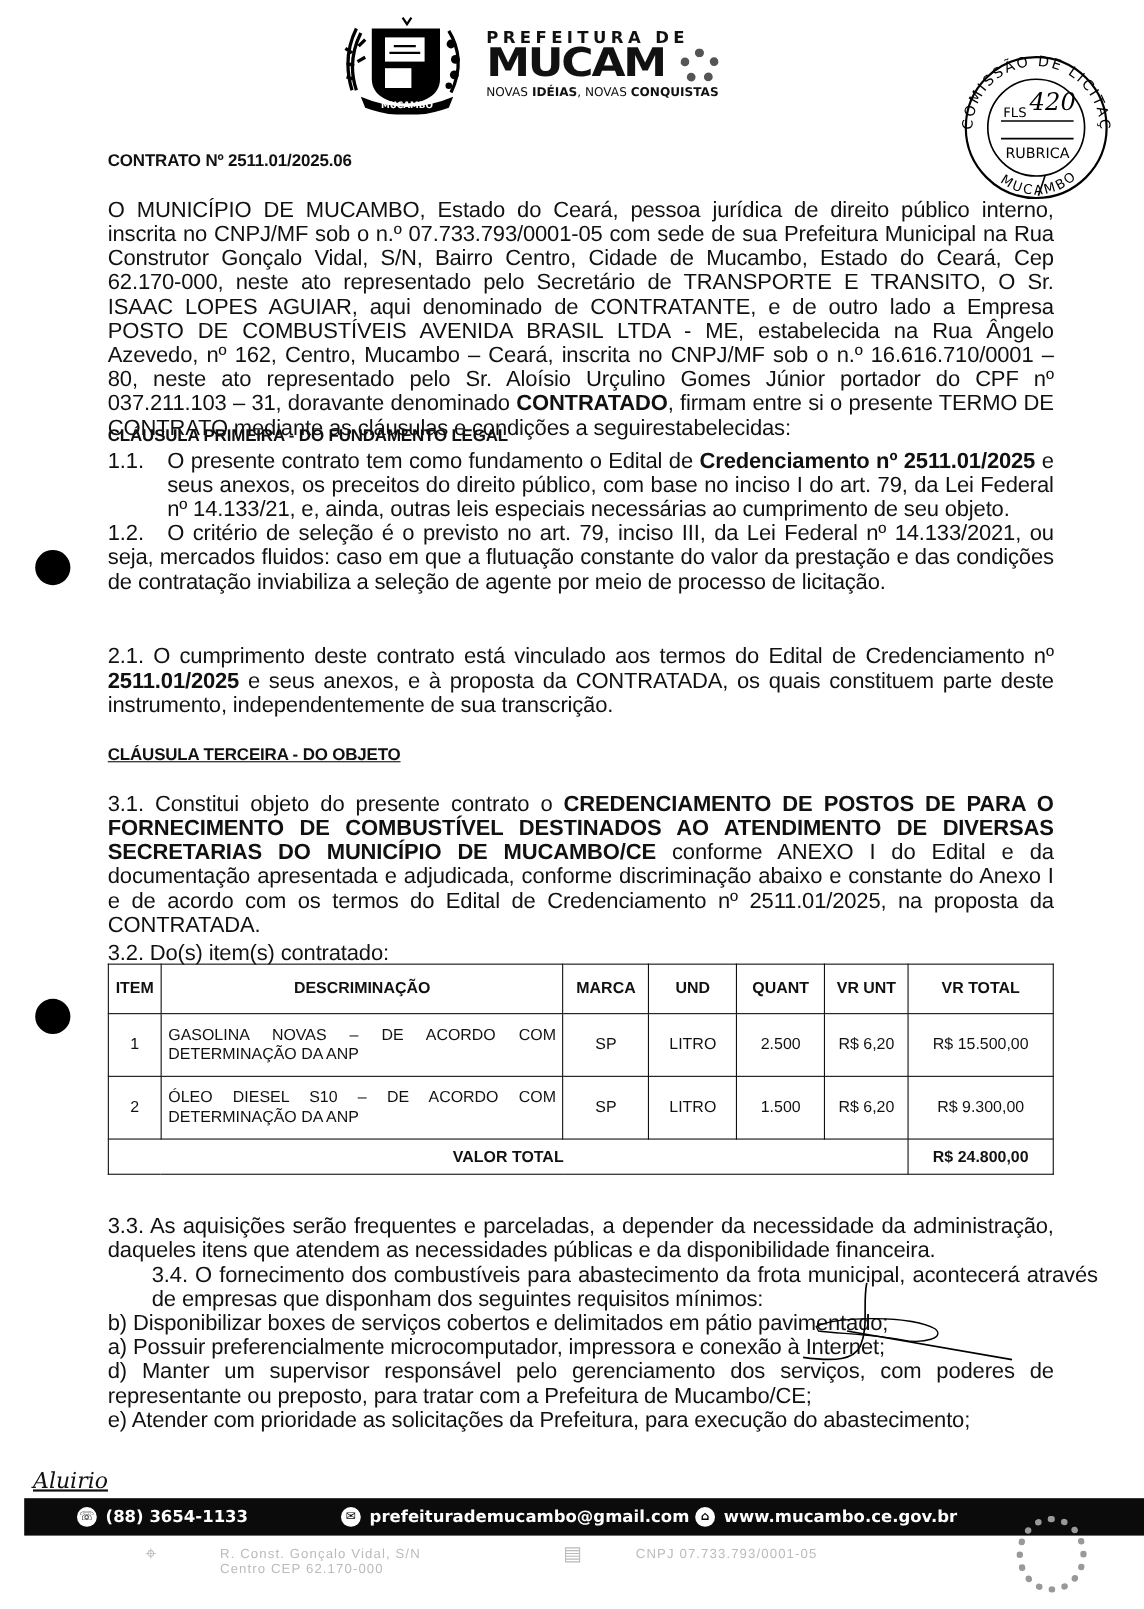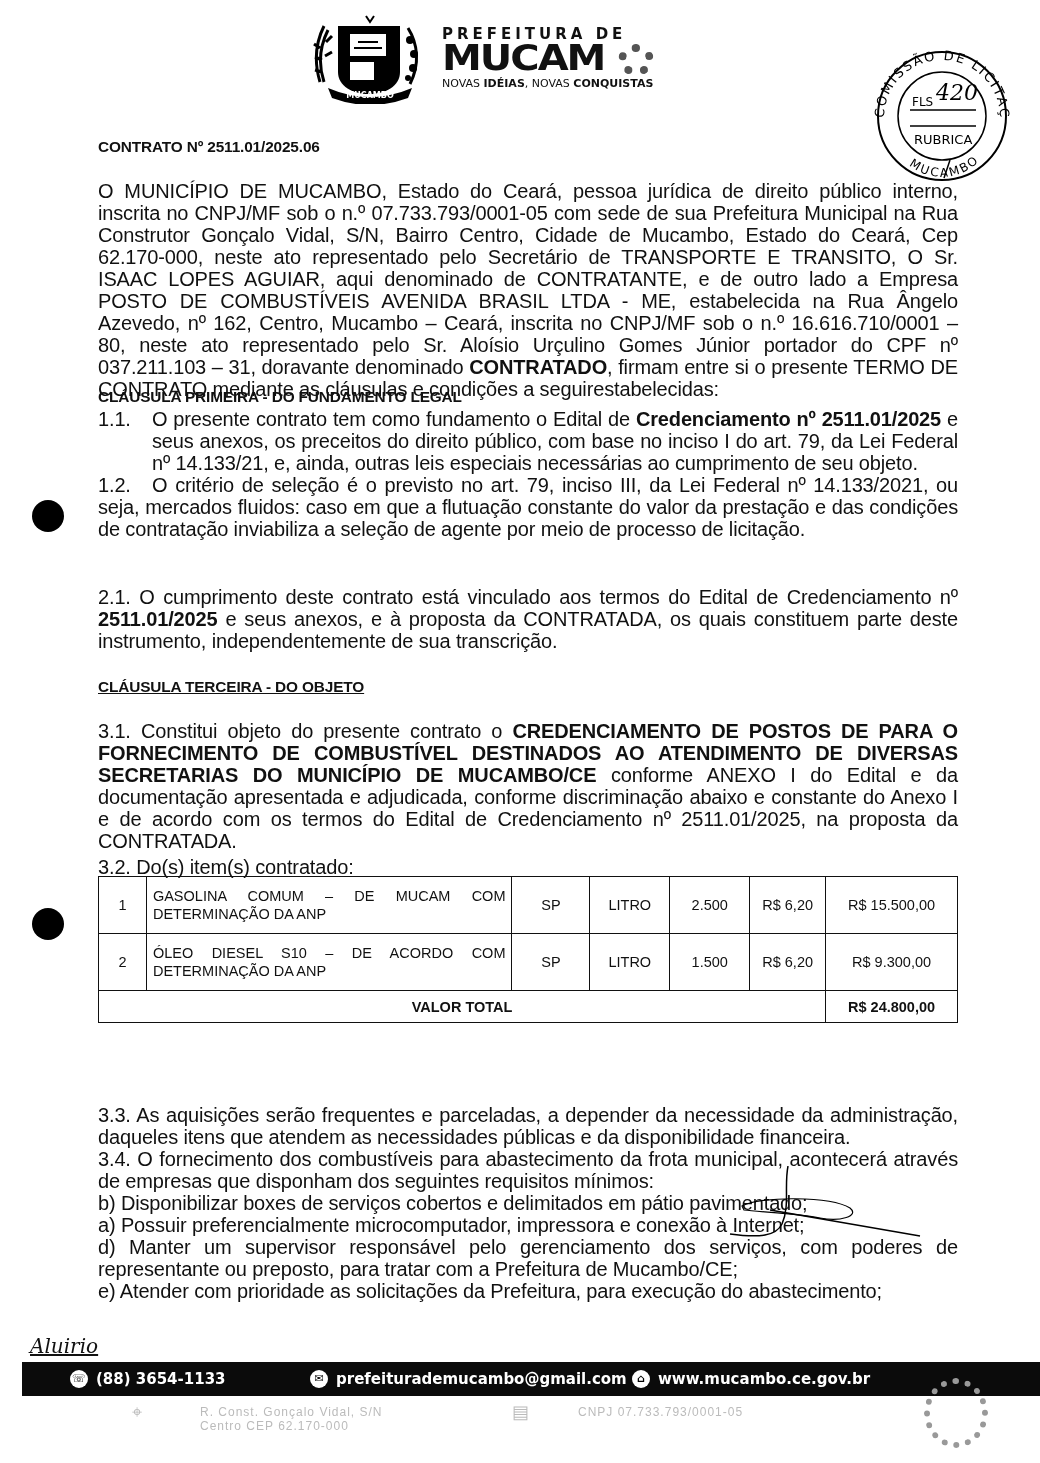--- a/index.html
+++ b/index.html
@@ -116,23 +116,32 @@
     <colgroup>
       <col style="width:48px">
         <col style="width:366px">
         <col style="width:78px">
         <col style="width:80px">
         <col style="width:80px">
         <col style="width:76px">
         <col style="width:132px">
     </colgroup>
     <tbody>
+        <tr>
+      <th>ITEM</th>
+      <th>DESCRIMINAÇÃO</th>
+      <th>MARCA</th>
+      <th>UND</th>
+      <th>QUANT</th>
+      <th>VR UNT</th>
+      <th>VR TOTAL</th>
+    </tr>
     <tr>
       <td>1</td>
-      <td class="desc">GASOLINA COMUM – DE MUCAM COM DETERMINAÇÃO DA ANP</td>
+      <td class="desc">GASOLINA NOVAS – DE ACORDO COM DETERMINAÇÃO DA ANP</td>
       <td>SP</td>
       <td>LITRO</td>
       <td>2.500</td>
       <td>R$ 6,20</td>
       <td>R$ 15.500,00</td>
     </tr>
     <tr>
       <td>2</td>
       <td class="desc">ÓLEO DIESEL S10 – DE ACORDO COM DETERMINAÇÃO DA ANP</td>
       <td>SP</td>
@@ -142,21 +151,21 @@
       <td>R$ 9.300,00</td>
     </tr>
     <tr class="total">
       <td colspan="6">VALOR TOTAL</td>
       <td>R$ 24.800,00</td>
     </tr>
   </tbody>
     </table>
 
   <div class="text just" style="top:1104px;">3.3. As aquisições serão frequentes e parceladas, a depender da necessidade da administração, daqueles itens que atendem as necessidades públicas e da disponibilidade financeira.</div>
-  <div class="text just" style="top:1148px;">3.4. O fornecimento dos combustíveis para abastecimento da frota municipal, acontecerá através de empresas que disponham dos seguintes requisitos mínimos:</div>
+  <div class="text just" style="top:1148px;margin-left:40px;">3.4. O fornecimento dos combustíveis para abastecimento da frota municipal, acontecerá através de empresas que disponham dos seguintes requisitos mínimos:</div>
   <div class="text" style="top:1192px;">
     <div>b) Disponibilizar boxes de serviços cobertos e delimitados em pátio pavimentado;</div>
     <div>a) Possuir preferencialmente microcomputador, impressora e conexão à Internet;</div>
     <div class="just">d) Manter um supervisor responsável pelo gerenciamento dos serviços, com poderes de representante ou preposto, para tratar com a Prefeitura de Mucambo/CE;</div>
     <div>e) Atender com prioridade as solicitações da Prefeitura, para execução do abastecimento;</div>
   </div>
 
   <svg class="sig" style="left:720px; top:1166px;" width="230" height="80" viewBox="0 0 230 80">
     <path d="M68 0 C64 20 70 40 62 58 C56 70 40 72 10 68" stroke="#000" stroke-width="1.5" fill="none"></path>
     <path d="M22 40 C40 30 110 30 130 42 C140 50 120 56 100 52 C80 48 40 46 24 44 Z" stroke="#000" stroke-width="1.2" fill="none"></path>

